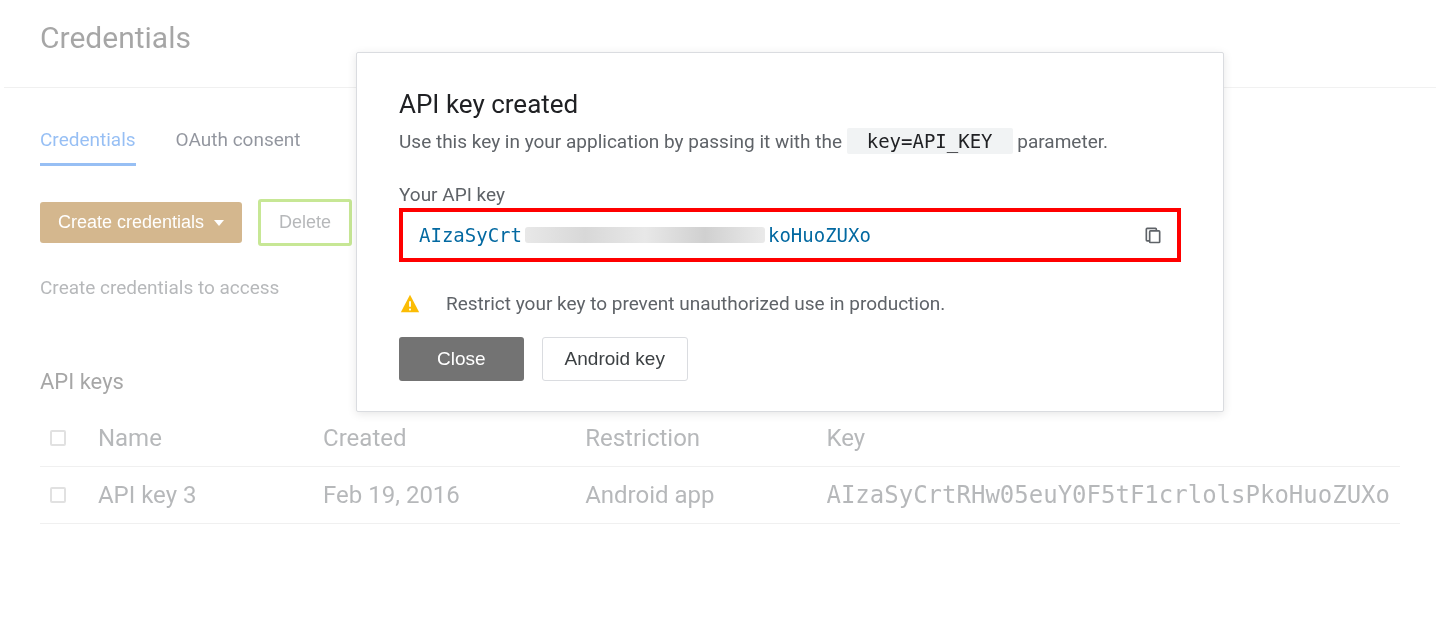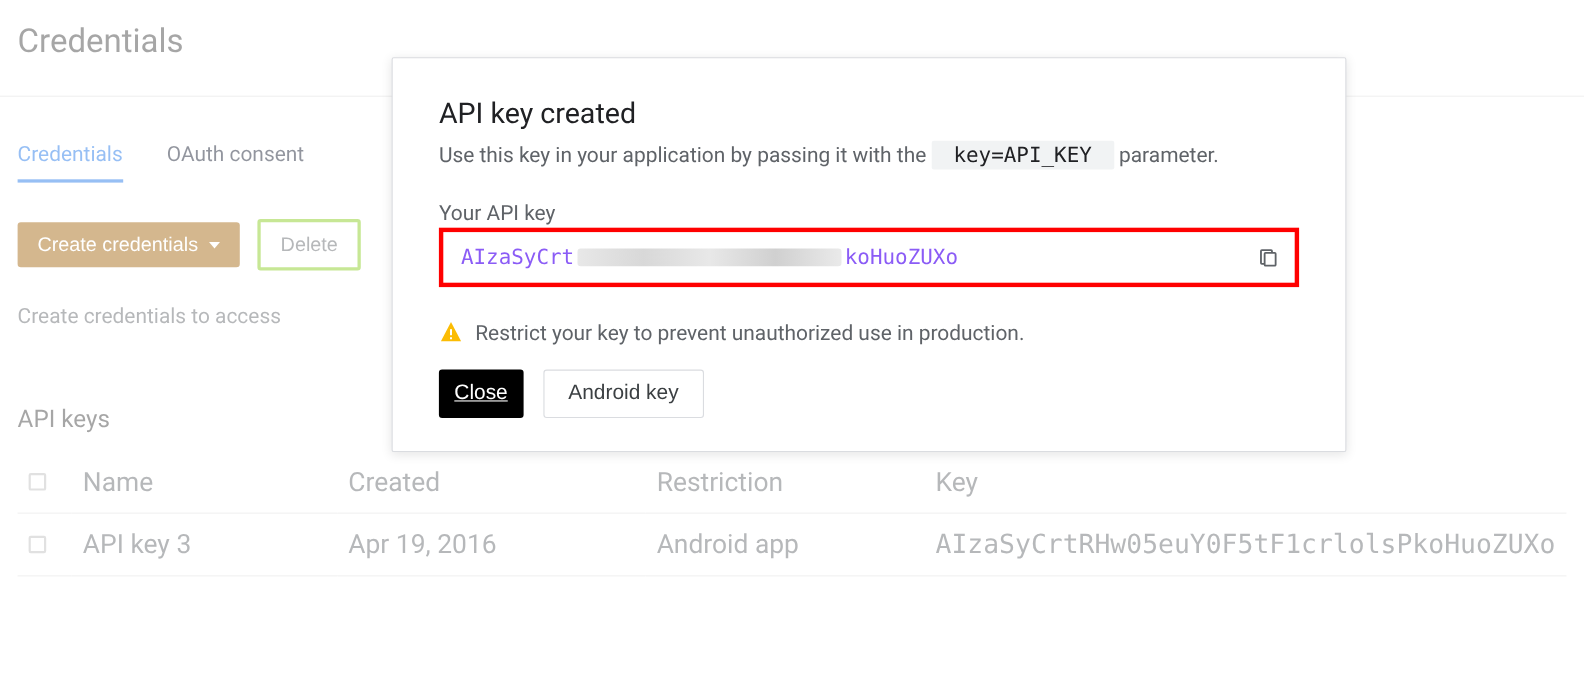--- a/index.html
+++ b/index.html
@@ -9,21 +9,21 @@
       color: #212121;
       width: 1440px;
       height: 620px;
       position: relative;
       overflow: hidden;
     }
 
     .backdrop {
       position: absolute;
       inset: 0;
-      padding: 20px 16px;
+      padding: 20px 40px;
       opacity: 0.45;
     }
 
     .page-title {
       font-size: 30px;
       font-weight: 400;
       color: #3c3c3c;
       margin-bottom: 32px;
     }
 
@@ -157,21 +157,21 @@
 
     .key-box {
       margin-top: 2px;
       border: 4px solid #ff0000;
       padding: 12px 50px 12px 16px;
       display: flex;
       align-items: center;
       position: relative;
       font-family: "SFMono-Regular", Consolas, monospace;
       font-size: 19px;
-      color: #8b5cf6;
+      color: #0369a1;
     }
     .smudge {
       display: inline-block;
       width: 240px;
       height: 16px;
       background: linear-gradient(90deg,#e8e8e8,#d8d8d8,#e8e8e8,#d0d0d0,#eaeaea);
       border-radius: 3px;
       margin: 0 3px;
       vertical-align: middle;
       filter: blur(0.6px);
@@ -181,42 +181,41 @@
       right: 14px;
       top: 50%;
       transform: translateY(-50%);
       width: 20px;
       height: 22px;
       cursor: pointer;
     }
 
     .warn-row {
       display: flex;
-      align-items: flex-start;
-      gap: 11px;
+      align-items: flex-end;
+      gap: 25px;
       margin-top: 30px;
       font-size: 19px;
       color: #5f6368;
     }
     .warn-icon svg { display: block; }
 
     .dialog-actions {
       display: flex;
       gap: 18px;
       margin-top: 22px;
     }
     .btn-primary {
-      background: #000000;
+      background: #737373;
       color: #fff;
       border: none;
-      padding: 10px 14px;
-      font-size: 19px;
-      border-radius: 3px;
-      cursor: pointer;
-      text-decoration: underline;
+      padding: 10px 38px;
+      font-size: 19px;
+      border-radius: 3px;
+      cursor: pointer;
     }
     .btn-secondary {
       background: #fff;
       color: #3c4043;
       border: 1px solid #dadce0;
       padding: 10px 22px;
       font-size: 19px;
       border-radius: 3px;
       cursor: pointer;
     }
@@ -252,21 +251,21 @@
         <th style="width:250px;">Name</th>
         <th style="width:290px;" class="date-col">Created</th>
         <th style="width:260px;">Restriction</th>
         <th>Key</th>
       </tr>
     </thead>
     <tbody>
       <tr>
         <td><span class="chk"></span></td>
         <td>API key 3</td>
-        <td class="date-col">Apr 19, 2016</td>
+        <td class="date-col">Feb 19, 2016</td>
         <td>Android app</td>
         <td class="key-col">AIzaSyCrtRHw05euY0F5tF1crlolsPkoHuoZUXo</td>
       </tr>
     </tbody>
   </table>
 </div>
 
 <div class="dialog">
   <div class="dialog-title">API key created</div>
   <div class="dialog-sub">

